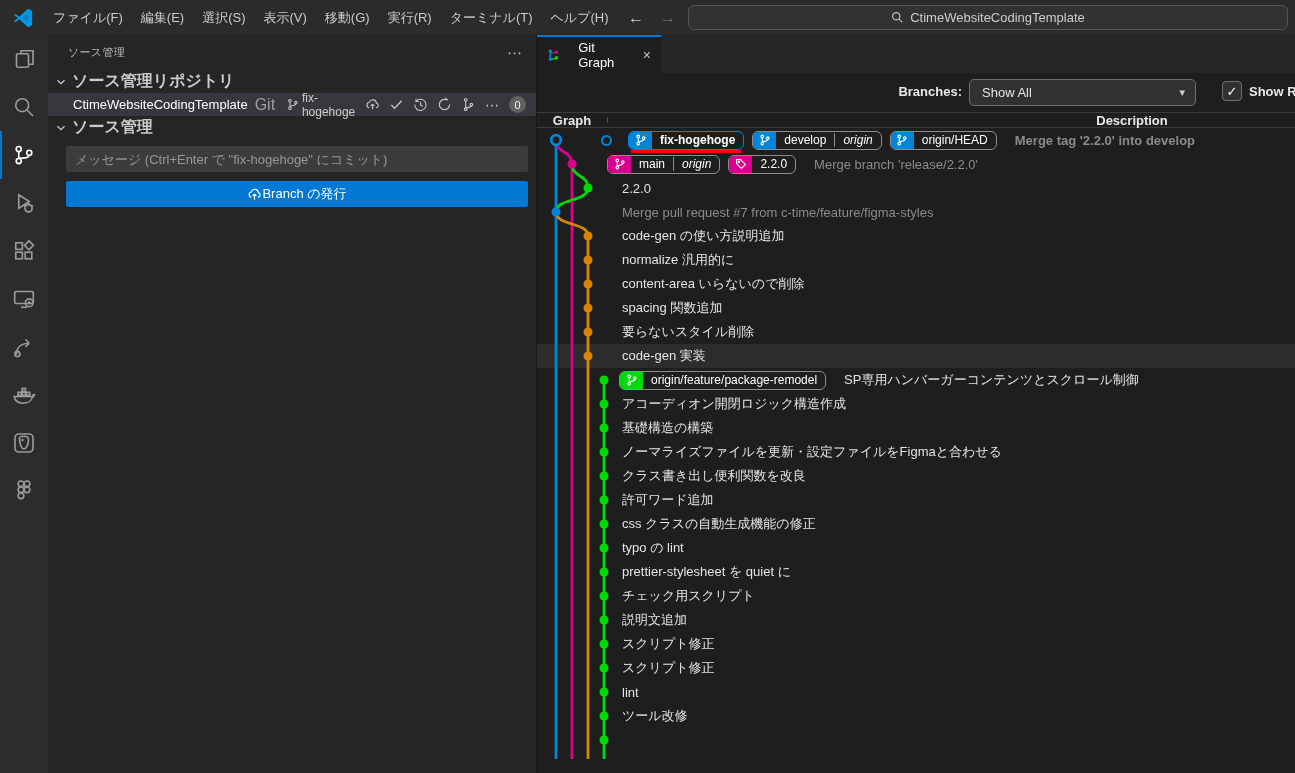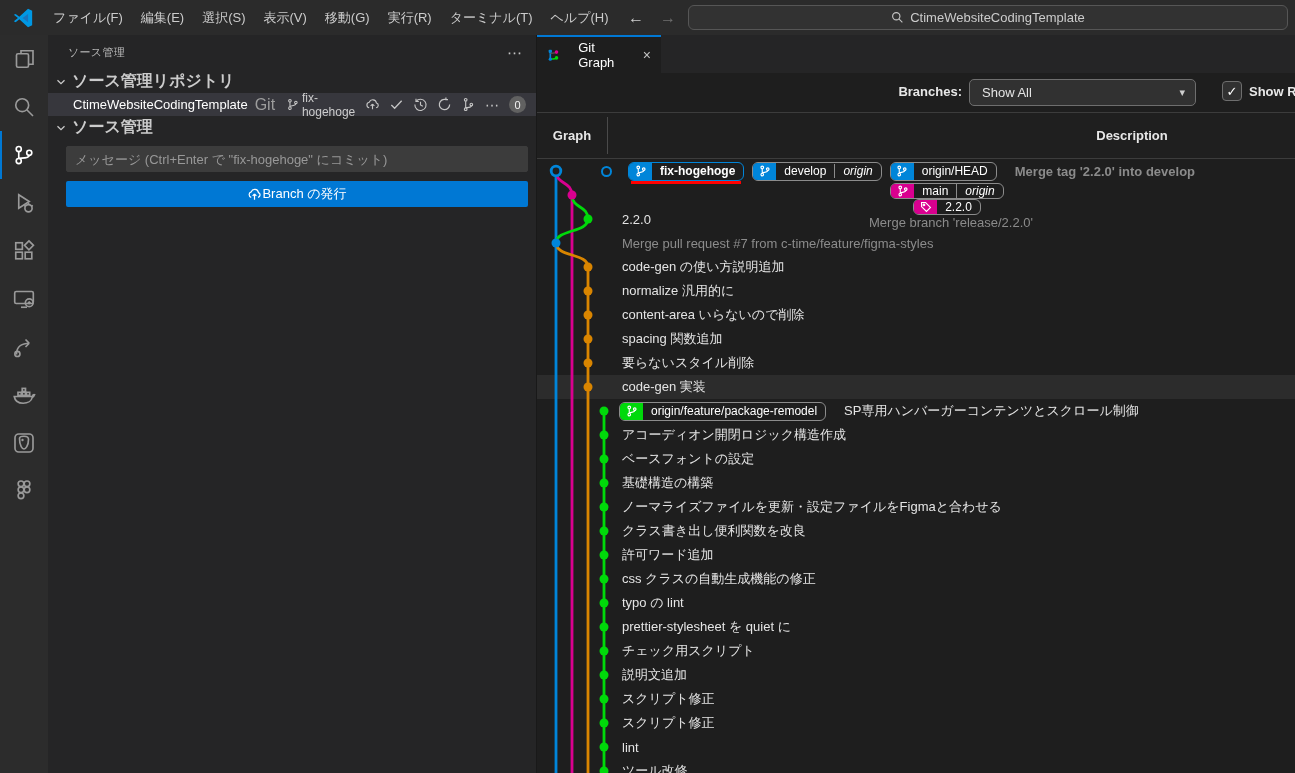--- a/index.html
+++ b/index.html
@@ -61,21 +61,21 @@
   #branches-label { position:absolute; right:333px; top:11px; font-size:13px; font-weight:bold; color:#e8e8e8; }
   #branches-select { position:absolute; left:432px; top:6px; width:227px; height:27px; background:#313131;
                      border:1px solid #6e6e6e; border-radius:5px; display:flex; align-items:center;
                      padding:0 10px 0 12px; font-size:13px; color:#e4e4e4; cursor:pointer; }
   #branches-select .caret { margin-left:auto; font-size:11px; color:#cfcfcf; }
   #show-remote-box { position:absolute; left:685px; top:8px; width:20px; height:20px; background:#313131;
                      border:1px solid #6e6e6e; border-radius:4px; color:#ffffff; font-size:13px;
                      display:flex; align-items:center; justify-content:center; cursor:pointer; }
   #show-remote-label { position:absolute; left:712px; top:11px; font-size:13px; font-weight:bold;
                        color:#e8e8e8; white-space:nowrap; }
-  #gg-header { position:relative; height:47px; border-top:1px solid #3c3c3c; border-bottom:1px solid #3c3c3c;
+  #gg-header { position:relative; height:16px; border-top:1px solid #3c3c3c; border-bottom:1px solid #3c3c3c;
                background:#1f1f1f; font-size:13px; font-weight:bold; color:#e8e8e8; }
   #col-graph { position:absolute; left:0; top:0; width:70px; height:100%; display:flex; align-items:center; justify-content:center; }
   #col-divider { position:absolute; left:70px; top:4px; bottom:4px; width:1px; background:#4a4a4a; }
   #col-desc { position:absolute; left:595px; top:0; height:100%; transform:translateX(-50%);
               display:flex; align-items:center; }
 
   #commit-rows { position:relative; height:631px; overflow:hidden; }
   #graph-svg { position:absolute; left:0; top:0; pointer-events:none; }
   .commit-row { position:relative; height:24px; display:flex; align-items:center; font-size:13px;
                 color:#e4e4e4; white-space:nowrap; }
@@ -337,21 +337,21 @@
                 <circle cx="3.8" cy="11.2" r="1.5"></circle>
                 <circle cx="10.2" cy="4.8" r="1.5"></circle>
                 <path d="M3.8 4.3 V9.7 M10.2 6.3 C10.2 9.2 3.8 8 3.8 9.7"></path>
               </svg>
             </span>
             <span class="ref-name">origin/HEAD</span>
           </span>
           <span class="chips-msg-gap"></span>
           <span class="msg muted bold">Merge tag '2.2.0' into develop</span>
         </div>
-        <div class="commit-row" style="padding-left: 70px; flex-direction: column;">
+        <div class="commit-row" style="padding-left: 70px;">
           <span class="ref-chip">
             <span class="ref-icon" style="background: rgb(217, 0, 143);">
               <svg viewBox="0 0 14 14" fill="none" stroke="#ffffff" stroke-width="1.3">
                 <circle cx="3.8" cy="2.8" r="1.5"></circle>
                 <circle cx="3.8" cy="11.2" r="1.5"></circle>
                 <circle cx="10.2" cy="4.8" r="1.5"></circle>
                 <path d="M3.8 4.3 V9.7 M10.2 6.3 C10.2 9.2 3.8 8 3.8 9.7"></path>
               </svg>
             </span>
             <span class="ref-name">main</span>
@@ -403,23 +403,20 @@
                 <path d="M3.8 4.3 V9.7 M10.2 6.3 C10.2 9.2 3.8 8 3.8 9.7"></path>
               </svg>
             </span>
             <span class="ref-name">origin/feature/package-remodel</span>
           </span>
           <span class="chips-msg-gap"></span>
           <span class="msg">SP専用ハンバーガーコンテンツとスクロール制御</span>
         </div>
         <div class="commit-row" style="padding-left: 85px;">
           <span class="msg">アコーディオン開閉ロジック構造作成</span>
-        </div>
-        <div class="commit-row" style="padding-left: 85px;">
-          <span class="msg">ベースフォントの設定</span>
         </div>
         <div class="commit-row" style="padding-left: 85px;">
           <span class="msg">基礎構造の構築</span>
         </div>
         <div class="commit-row" style="padding-left: 85px;">
           <span class="msg">ノーマライズファイルを更新・設定ファイルをFigmaと合わせる</span>
         </div>
         <div class="commit-row" style="padding-left: 85px;">
           <span class="msg">クラス書き出し便利関数を改良</span>
         </div>

